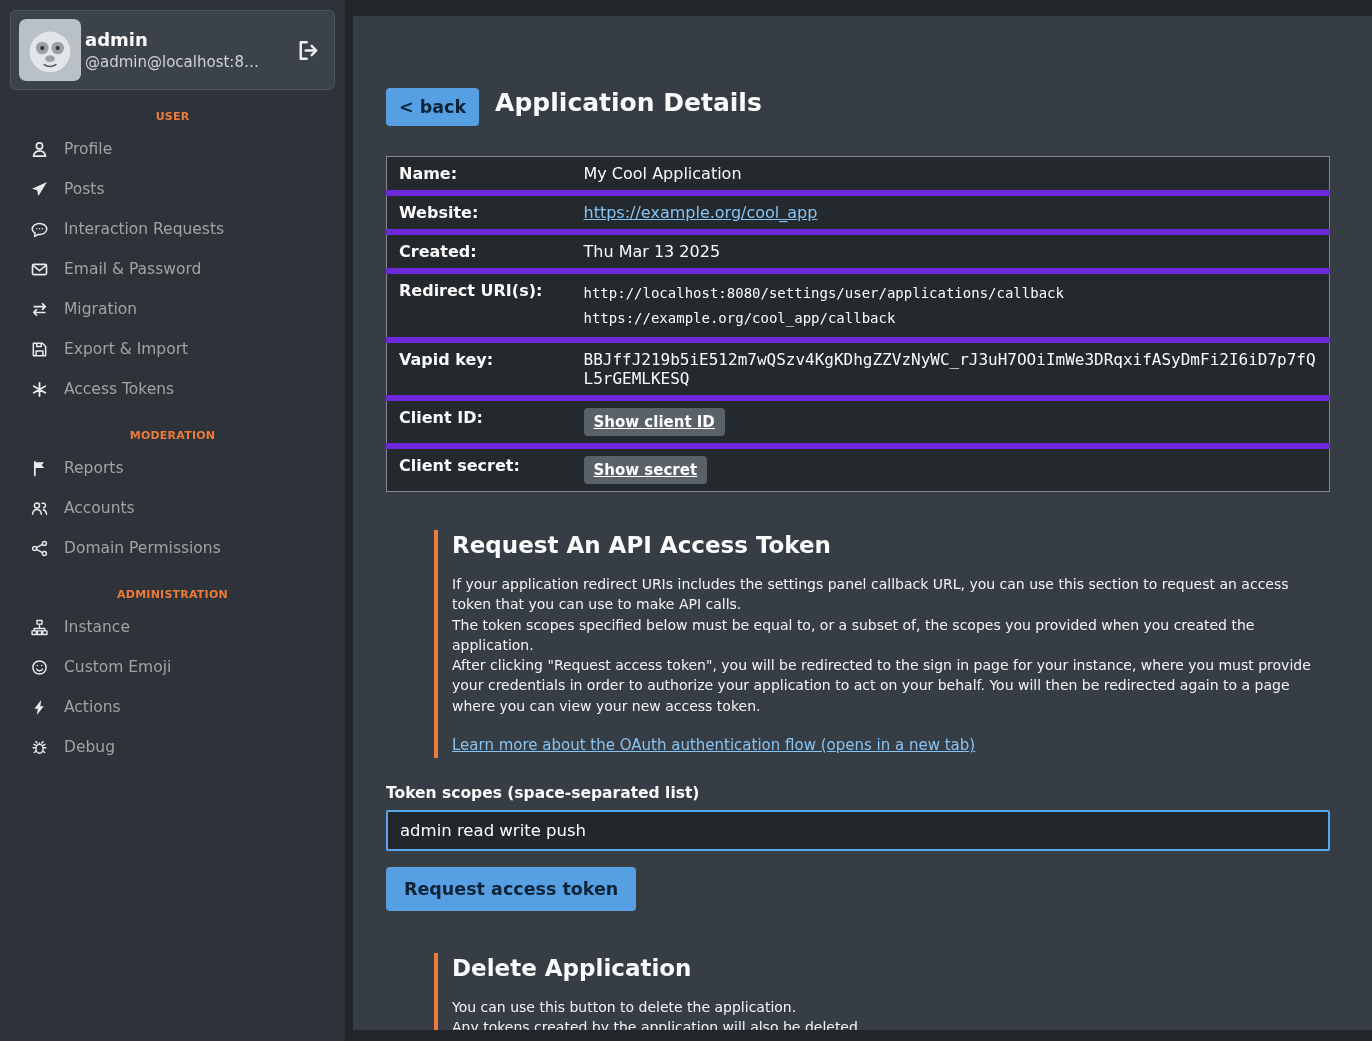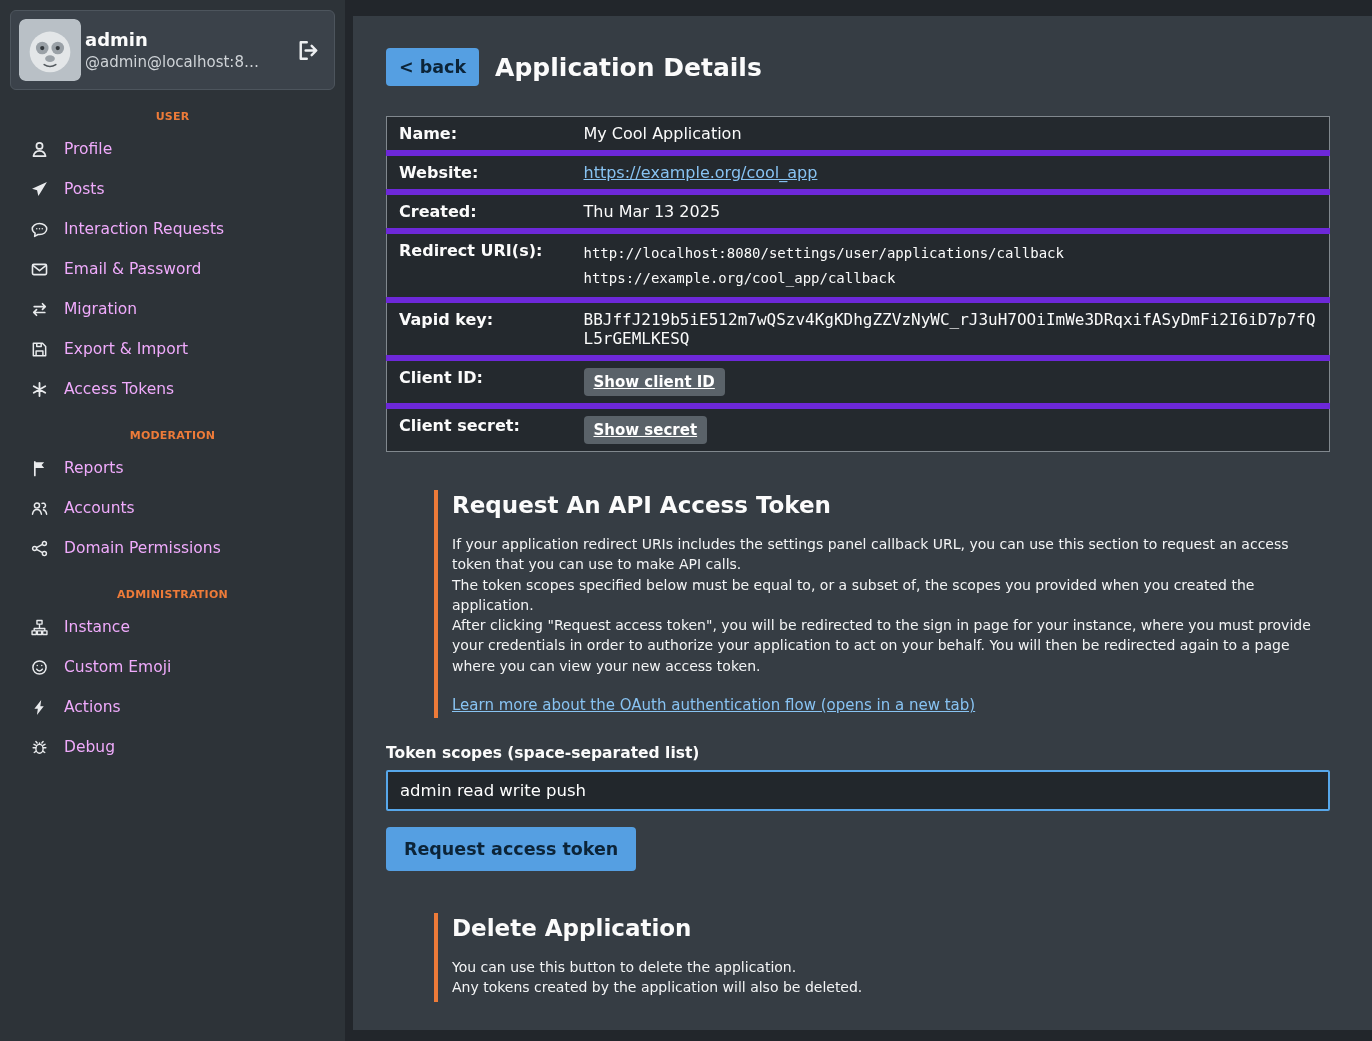--- a/index.html
+++ b/index.html
@@ -39,21 +39,21 @@
 
   .nav-heading {
     color: var(--accent-orange, #ed7b39);
     font-weight: 700; font-size: 11px; letter-spacing: .02em;
     margin: 20px 22px 6px 22px;
     text-align: center;
   }
   .nav-item {
     display: flex; align-items: center; gap: 15px;
     padding: 11px 18px 11px 30px;
-    font-size: 15.5px; color: #f0abfc; text-decoration: none; cursor: pointer;
+    font-size: 15.5px; color: #a3a3a3; text-decoration: none; cursor: pointer;
   }
   .nav-item .icon { width: 19px; display: flex; justify-content: center; color: #e9ebed; }
   .icon svg { width: 17px; height: 17px; display: block; }
   .app-group { margin: 0 14px; }
   .app-group .nav-item.active {
     padding: 11px 16px;
     background: var(--accent-blue, #559fe2);
     color: #132430; font-weight: 700;
     border-radius: 6px 6px 0 0;
   }
@@ -65,21 +65,21 @@
   .subnav .nav-item { padding: 10px 16px 10px 24px; font-size: 15px; }
 
   
   .main {
     flex: 1;
     margin: 16px 0 11px 8px;
     background: #363d44;
     padding: 32px 42px 40px 33px;
     overflow: hidden;
   }
-  .title-row { display: flex; align-items: center; gap: 16px; }
+  .title-row { display: flex; gap: 16px; margin-top: 40px; }
   .btn {
     border: none; border-radius: 4px; font-weight: 700;
     font-family: inherit; cursor: pointer; display: inline-block;
   }
   .btn-blue { background: var(--accent-blue, #559fe2); color: var(--button-text-dark, #0c2438); }
   .back-btn { font-size: 17.5px; padding: 9px 13px; }
   h1 { font-size: 25px; font-weight: 700; margin: 0; }
 
   table.details {
     width: 100%; border-collapse: collapse; margin-top: 30px;

